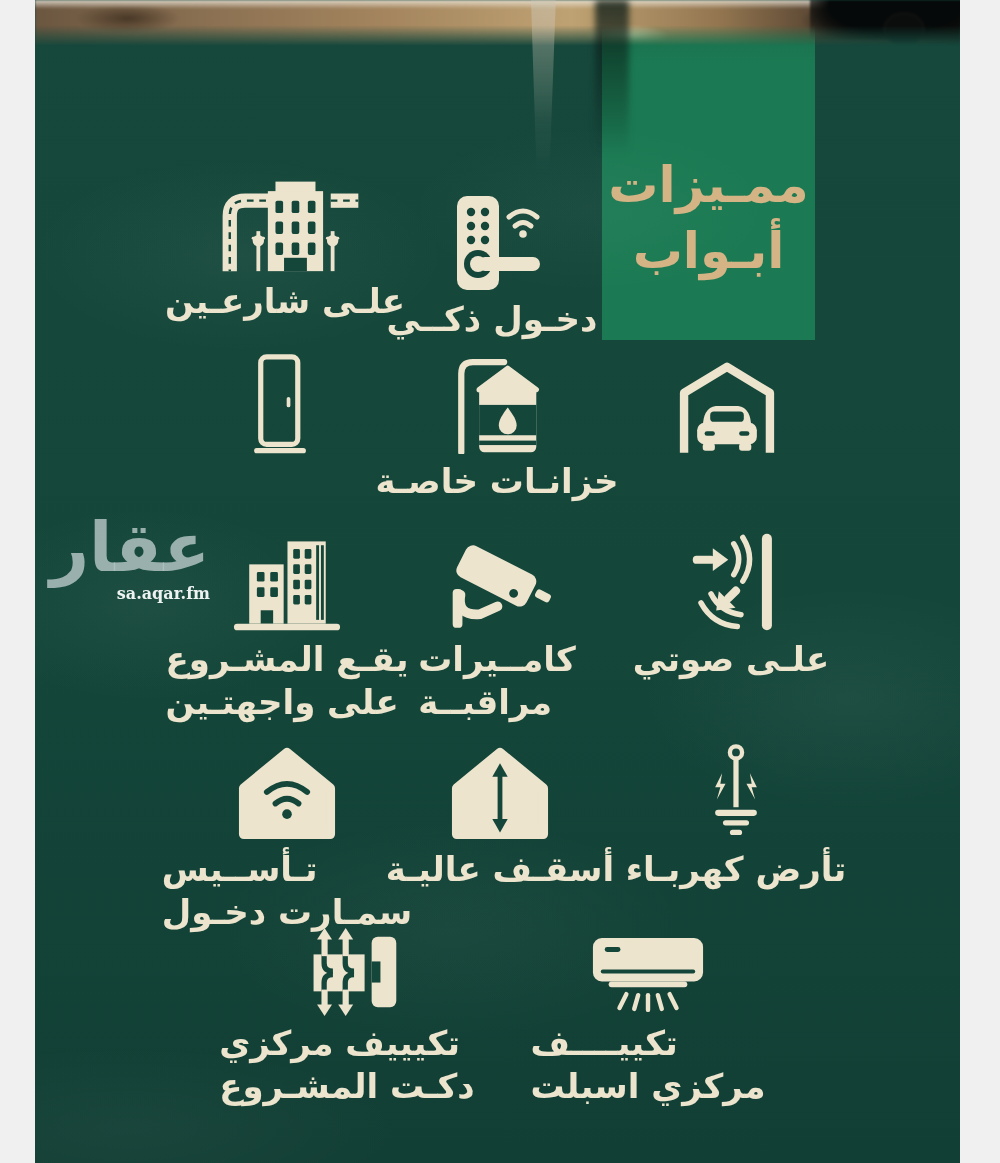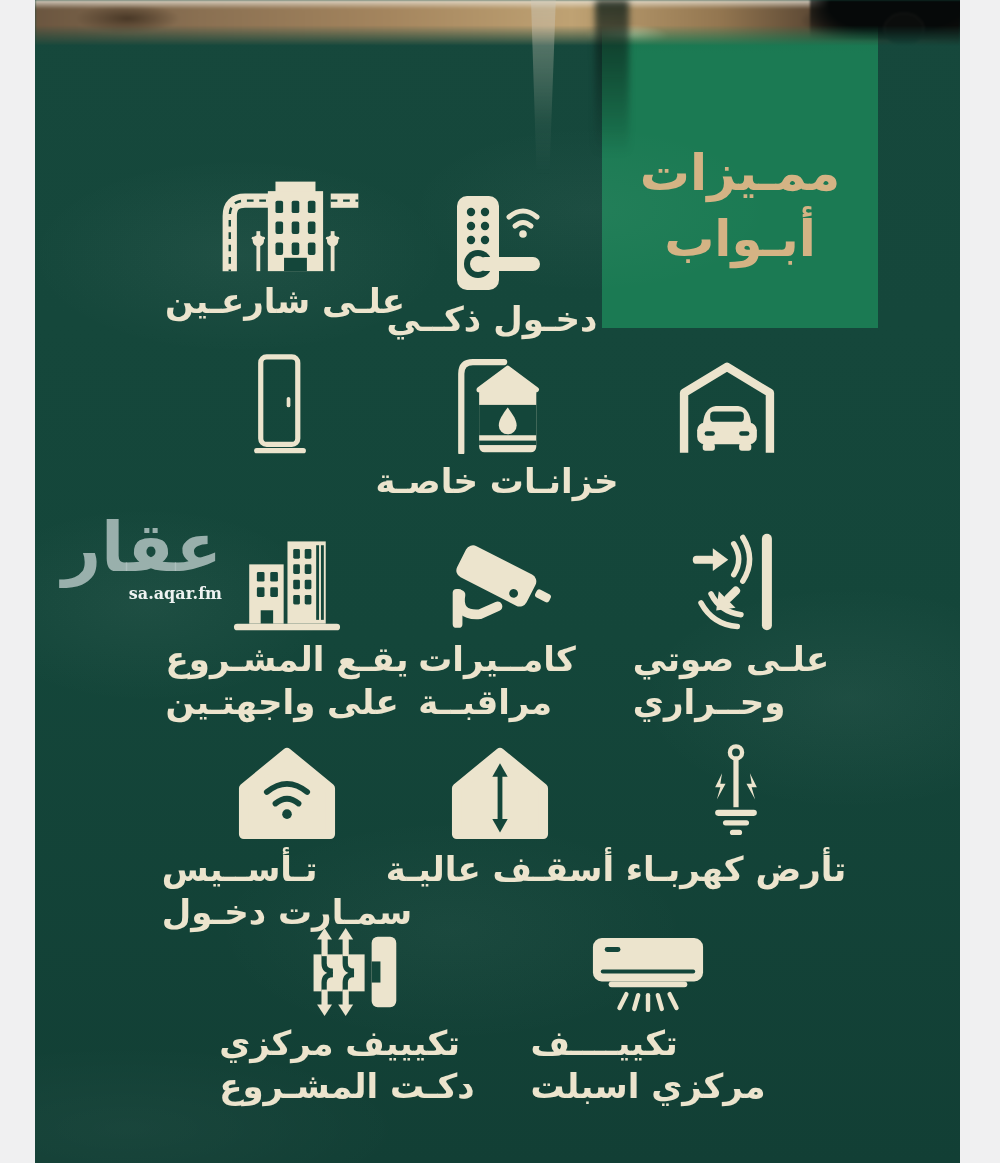--- a/index.html
+++ b/index.html
@@ -50,30 +50,30 @@
     background:
       radial-gradient(300px 140px at 22% 22%, rgba(220,235,228,0.05), transparent 70%),
       radial-gradient(260px 120px at 60% 18%, rgba(220,235,228,0.04), transparent 70%),
       radial-gradient(300px 160px at 88% 60%, rgba(220,235,228,0.05), transparent 70%),
       radial-gradient(260px 140px at 12% 52%, rgba(220,235,228,0.05), transparent 70%),
       radial-gradient(340px 160px at 45% 80%, rgba(220,235,228,0.04), transparent 70%),
       radial-gradient(400px 120px at 10% 97%, rgba(255,255,255,0.03), transparent 70%);
   }
   
   .title-box{
-    position:absolute;left:567px;top:8px;width:276px;height:320px;z-index:1;
+    position:absolute;left:567px;top:20px;width:213px;height:320px;z-index:1;
     background:linear-gradient(180deg, rgba(27,122,83,0.75) 0%, #1b7a53 14%, #1b7a53 100%);
   }
   .title-text{
     position:absolute;left:0;right:0;top:132px;z-index:4;text-align:center;direction:rtl;
     color:#d4b384;font-size:50px;font-weight:bold;line-height:66px;
   }
   .title-text span{display:block;}
   
-  .watermark{position:absolute;left:20px;top:512px;width:155px;z-index:4;text-align:right;margin-left:12px;}
+  .watermark{position:absolute;left:20px;top:512px;width:155px;z-index:4;text-align:right;}
   .wm-logo{color:rgba(176,194,191,0.85);font-size:68px;line-height:72px;font-weight:bold;direction:rtl;}
   .wm-url{color:#eef2f1;font-size:16px;font-weight:bold;font-family:"DejaVu Serif",serif;margin-top:0px;}
   
   .feature{position:absolute;display:flex;flex-direction:column;align-items:center;z-index:4;}
   .icon-wrap{height:102px;display:flex;align-items:flex-end;justify-content:center;}
   .feature.short .icon-wrap{height:88px;}
   .label{margin-top:6px;text-align:left;direction:rtl;color:#ece4cd;font-size:34px;font-weight:bold;line-height:43px;white-space:nowrap;}
   .label span{display:block;}
   svg{display:block;}
 </style>
@@ -283,21 +283,20 @@
           <path d="M 56 57 L 56 83 L 73 70 Z" fill="#ece4cd"></path>
         </g>
         <g fill="none" stroke="#ece4cd" stroke-width="6" stroke-linecap="round">
           <path d="M 28 68 Q 38 88 61 91"></path>
           <path d="M 17 78 Q 30 102 57 104"></path>
         </g>
       </svg>
     </div>
     <div class="label">
       <span>علـى صوتي</span>
-      <span>وحــراري</span>
     </div>
   </div>
 
   <div class="feature" style="left:142px;top:740px;width:220px">
     <div class="icon-wrap">
       <svg width="106" height="98" viewBox="0 0 110 102">
         <path d="M 10 46 L 55 9 L 100 46 L 100 94 L 10 94 Z" fill="#ece4cd" stroke="#ece4cd" stroke-width="10" stroke-linejoin="round"></path>
         <g fill="none" stroke="#14463a" stroke-width="6" stroke-linecap="round">
           <path d="M 43 62 Q 55 52 67 62"></path>
           <path d="M 34 50 Q 55 33 76 50"></path>

